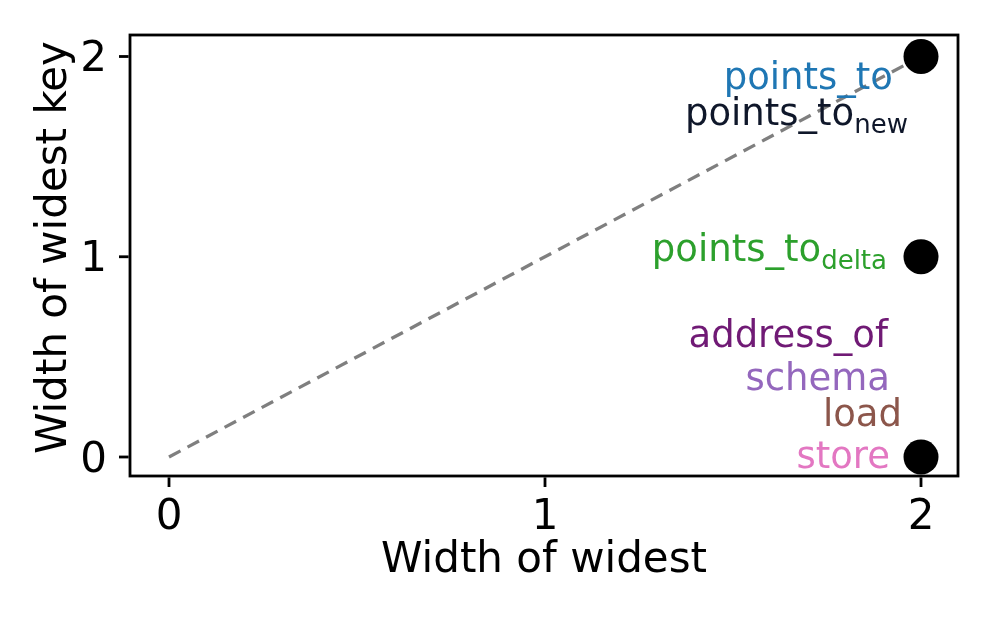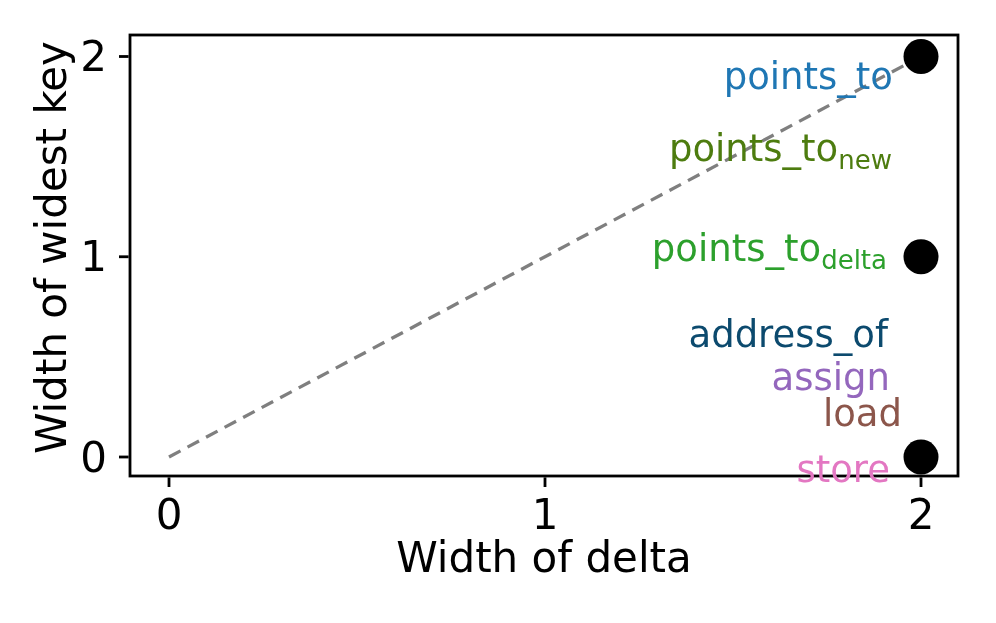--- a/index.html
+++ b/index.html
@@ -80,35 +80,35 @@
       <line x1="545" y1="477.4" x2="545" y2="487" stroke="#000000" stroke-width="2.8"></line>
       <line x1="921" y1="477.4" x2="921" y2="487" stroke="#000000" stroke-width="2.8"></line>
       <line x1="119" y1="457" x2="128.6" y2="457" stroke="#000000" stroke-width="2.8"></line>
       <line x1="119" y1="256.75" x2="128.6" y2="256.75" stroke="#000000" stroke-width="2.8"></line>
       <line x1="119" y1="56.5" x2="128.6" y2="56.5" stroke="#000000" stroke-width="2.8"></line>
       <circle cx="921" cy="56.5" r="17.5" fill="#000000"></circle>
       <circle cx="921" cy="256.75" r="17.5" fill="#000000"></circle>
       <circle cx="921" cy="457" r="17.5" fill="#000000"></circle>
     </svg>
 
-  <div class="xlabel">Width of delta</div>
+  <div class="xlabel">Width of widest</div>
   <div class="ylabel">Width of widest key</div>
 
   <div id="xticks">
       <div class="xtick" style="left: 129px;">0</div>
       <div class="xtick" style="left: 505px;">1</div>
       <div class="xtick" style="left: 881px;">2</div>
     </div>
   <div id="yticks">
       <div class="ytick" style="top: 432.5px;">0</div>
       <div class="ytick" style="top: 232.25px;">1</div>
       <div class="ytick" style="top: 32px;">2</div>
     </div>
   <div id="annotations">
       <div class="ann" style="color: rgb(31, 119, 180); top: 53px; right: 103px;"><span>points_to</span></div>
-      <div class="ann" style="color: #4d7c0f; top: 89px; right: 104px; margin-top: 36px;"><span>points_to</span><sub>new</sub></div>
+      <div class="ann" style="color: #0f172a; top: 89px; right: 88px;"><span>points_to</span><sub>new</sub></div>
       <div class="ann" style="color: rgb(44, 160, 44); top: 225px; right: 109px; text-align: right;"><span>points_to</span><sub>delta</sub></div>
-      <div class="ann" style="color: #0c4a6e; top: 311px; right: 108px;"><span>address_of</span></div>
-      <div class="ann" style="color: rgb(148, 103, 189); top: 354px; right: 106px;"><span>assign</span></div>
+      <div class="ann" style="color: #701a75; top: 311px; right: 108px;"><span>address_of</span></div>
+      <div class="ann" style="color: rgb(148, 103, 189); top: 354px; right: 106px;"><span>schema</span></div>
       <div class="ann" style="color: rgb(140, 86, 75); top: 390px; right: 94px;"><span>load</span></div>
-      <div class="ann" style="color: rgb(227, 119, 194); top: 432px; right: 106px; margin-top: 14px;"><span>store</span></div>
+      <div class="ann" style="color: rgb(227, 119, 194); top: 432px; right: 106px;"><span>store</span></div>
     </div>
 </div>
 
 </body></html>

